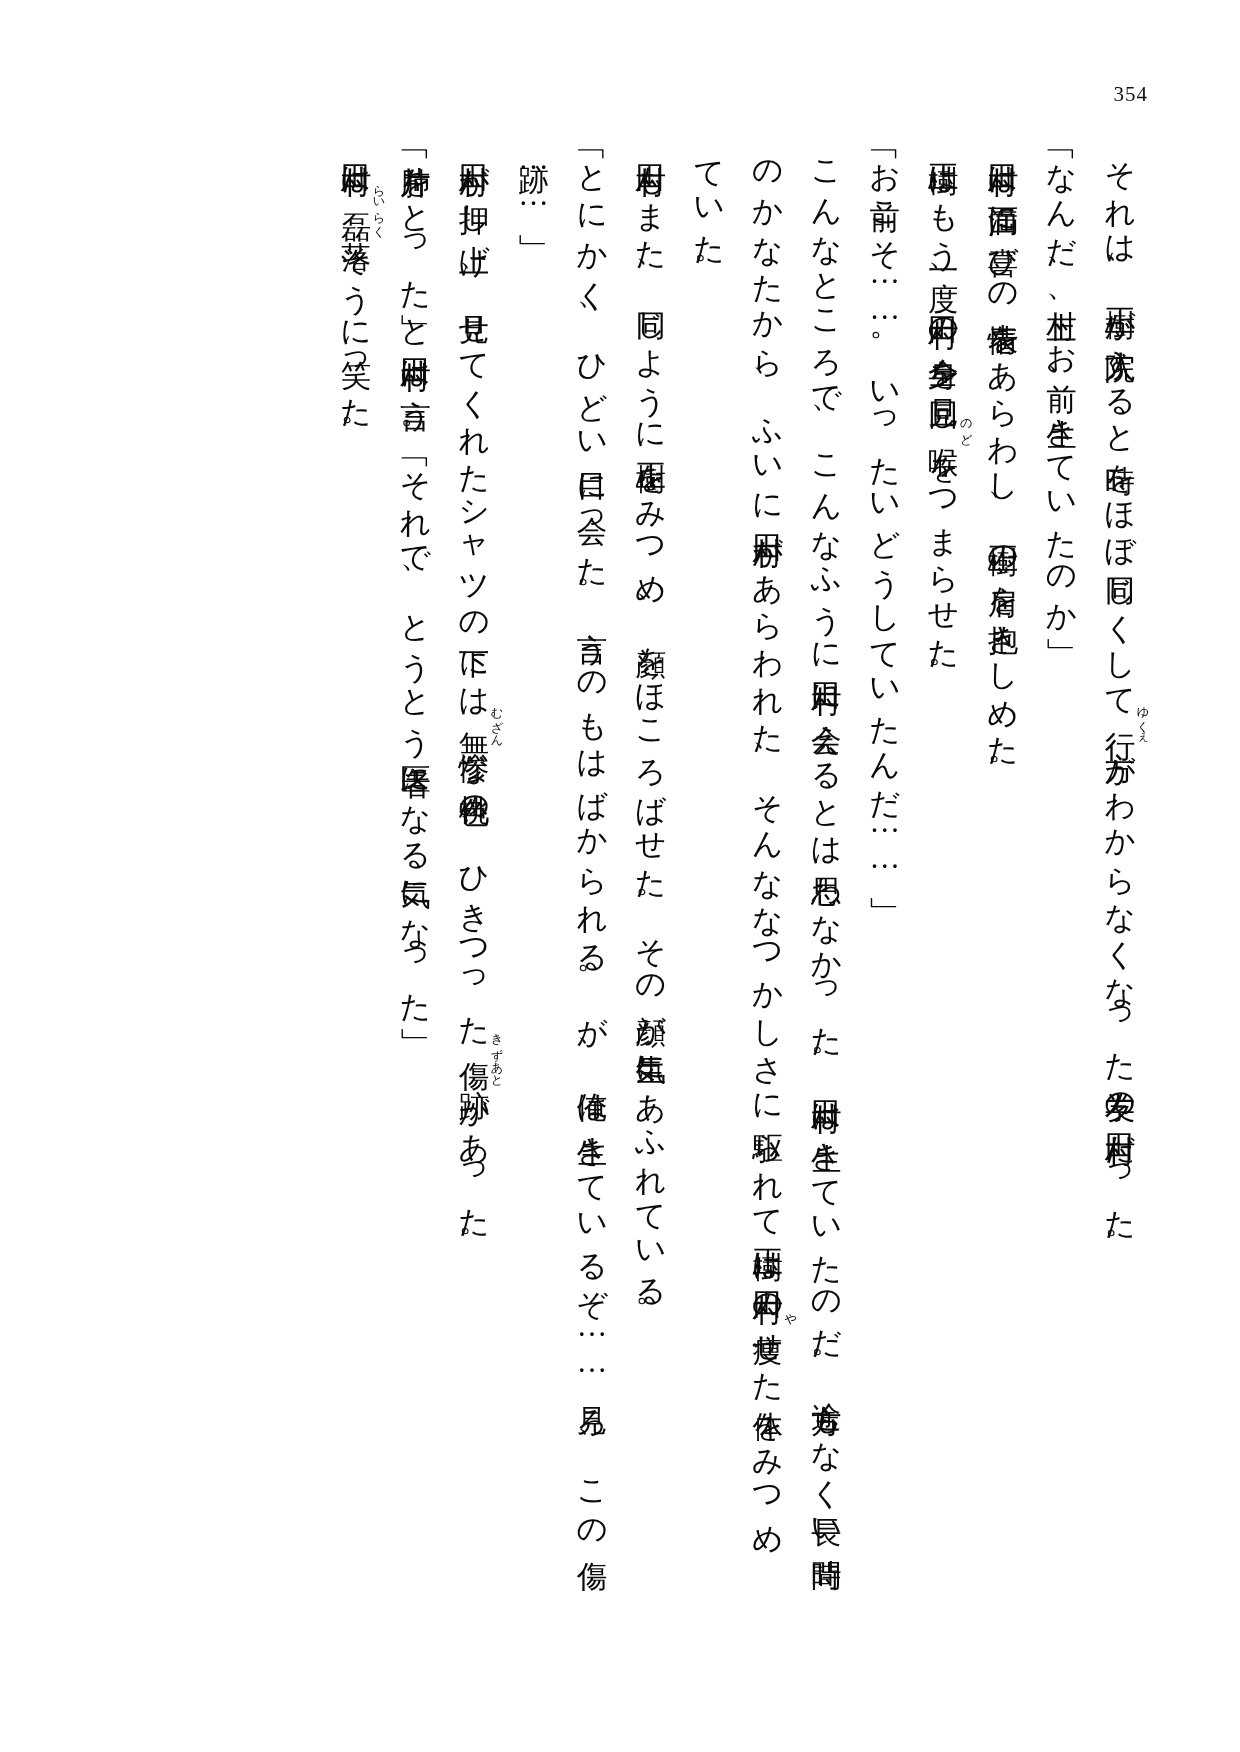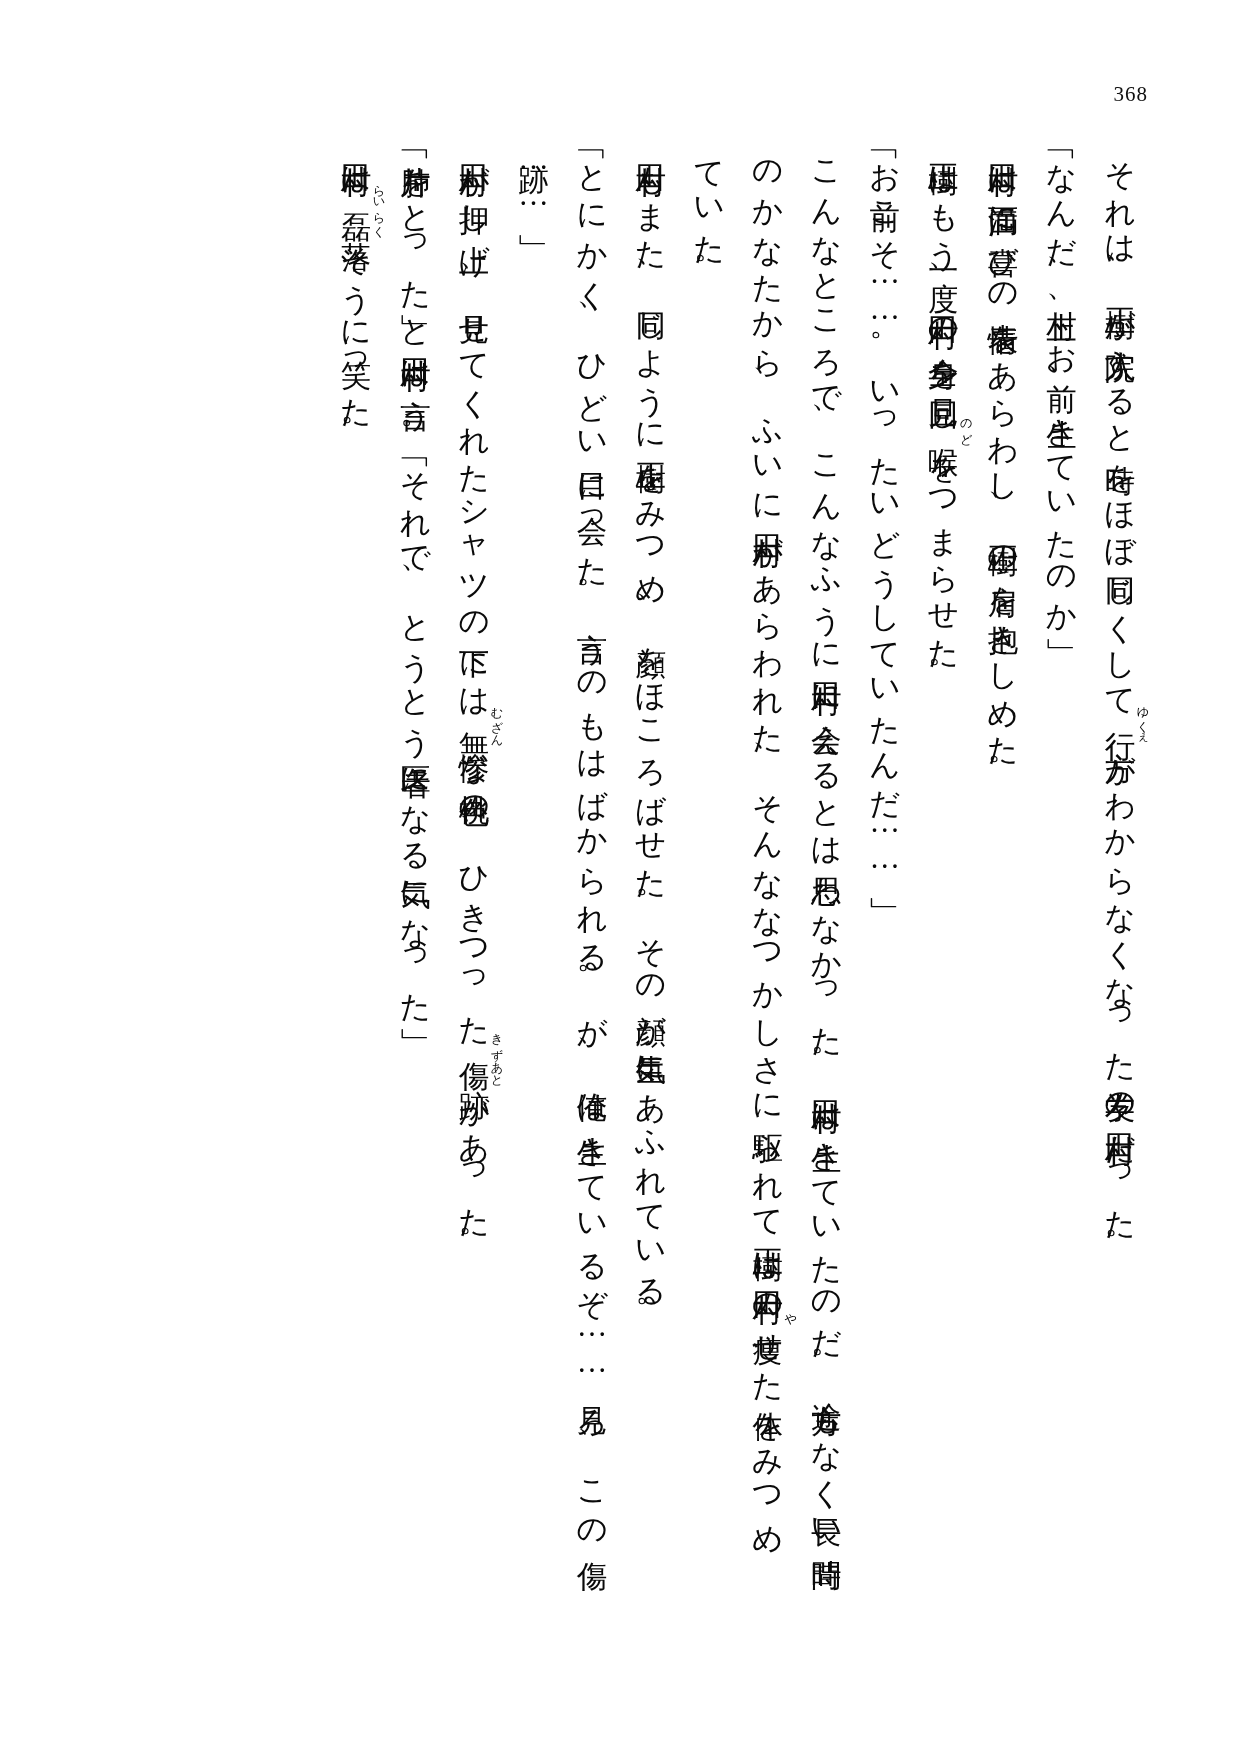--- a/index.html
+++ b/index.html
@@ -57,21 +57,21 @@
     letter-spacing: 0px;
     font-weight: normal;
     line-height: 1;
   }
 </style>
 </head>
 <body>
 
 <div class="page">
 
-  <div class="page-number">368</div>
+  <div class="page-number">354</div>
 
   <div class="text-body">
 
     <p class="indent1">それは、正樹が入院すると時をほぼ同じくして<ruby>行方<rt>ゆくぇ</rt></ruby>がわからなくなった学友の田村だった。</p>
 
     <p class="indent1">「なんだ、村上、お前、生きていたのか」</p>
 
     <p class="indent1">田村は満面に喜びの表情をあらわし、正樹の肩を抱きしめた。</p>
 
     <p class="indent1">正樹はもう一度、田村の全身を見回し<ruby>喉<rt>のど</rt></ruby>をつまらせた。</p>

